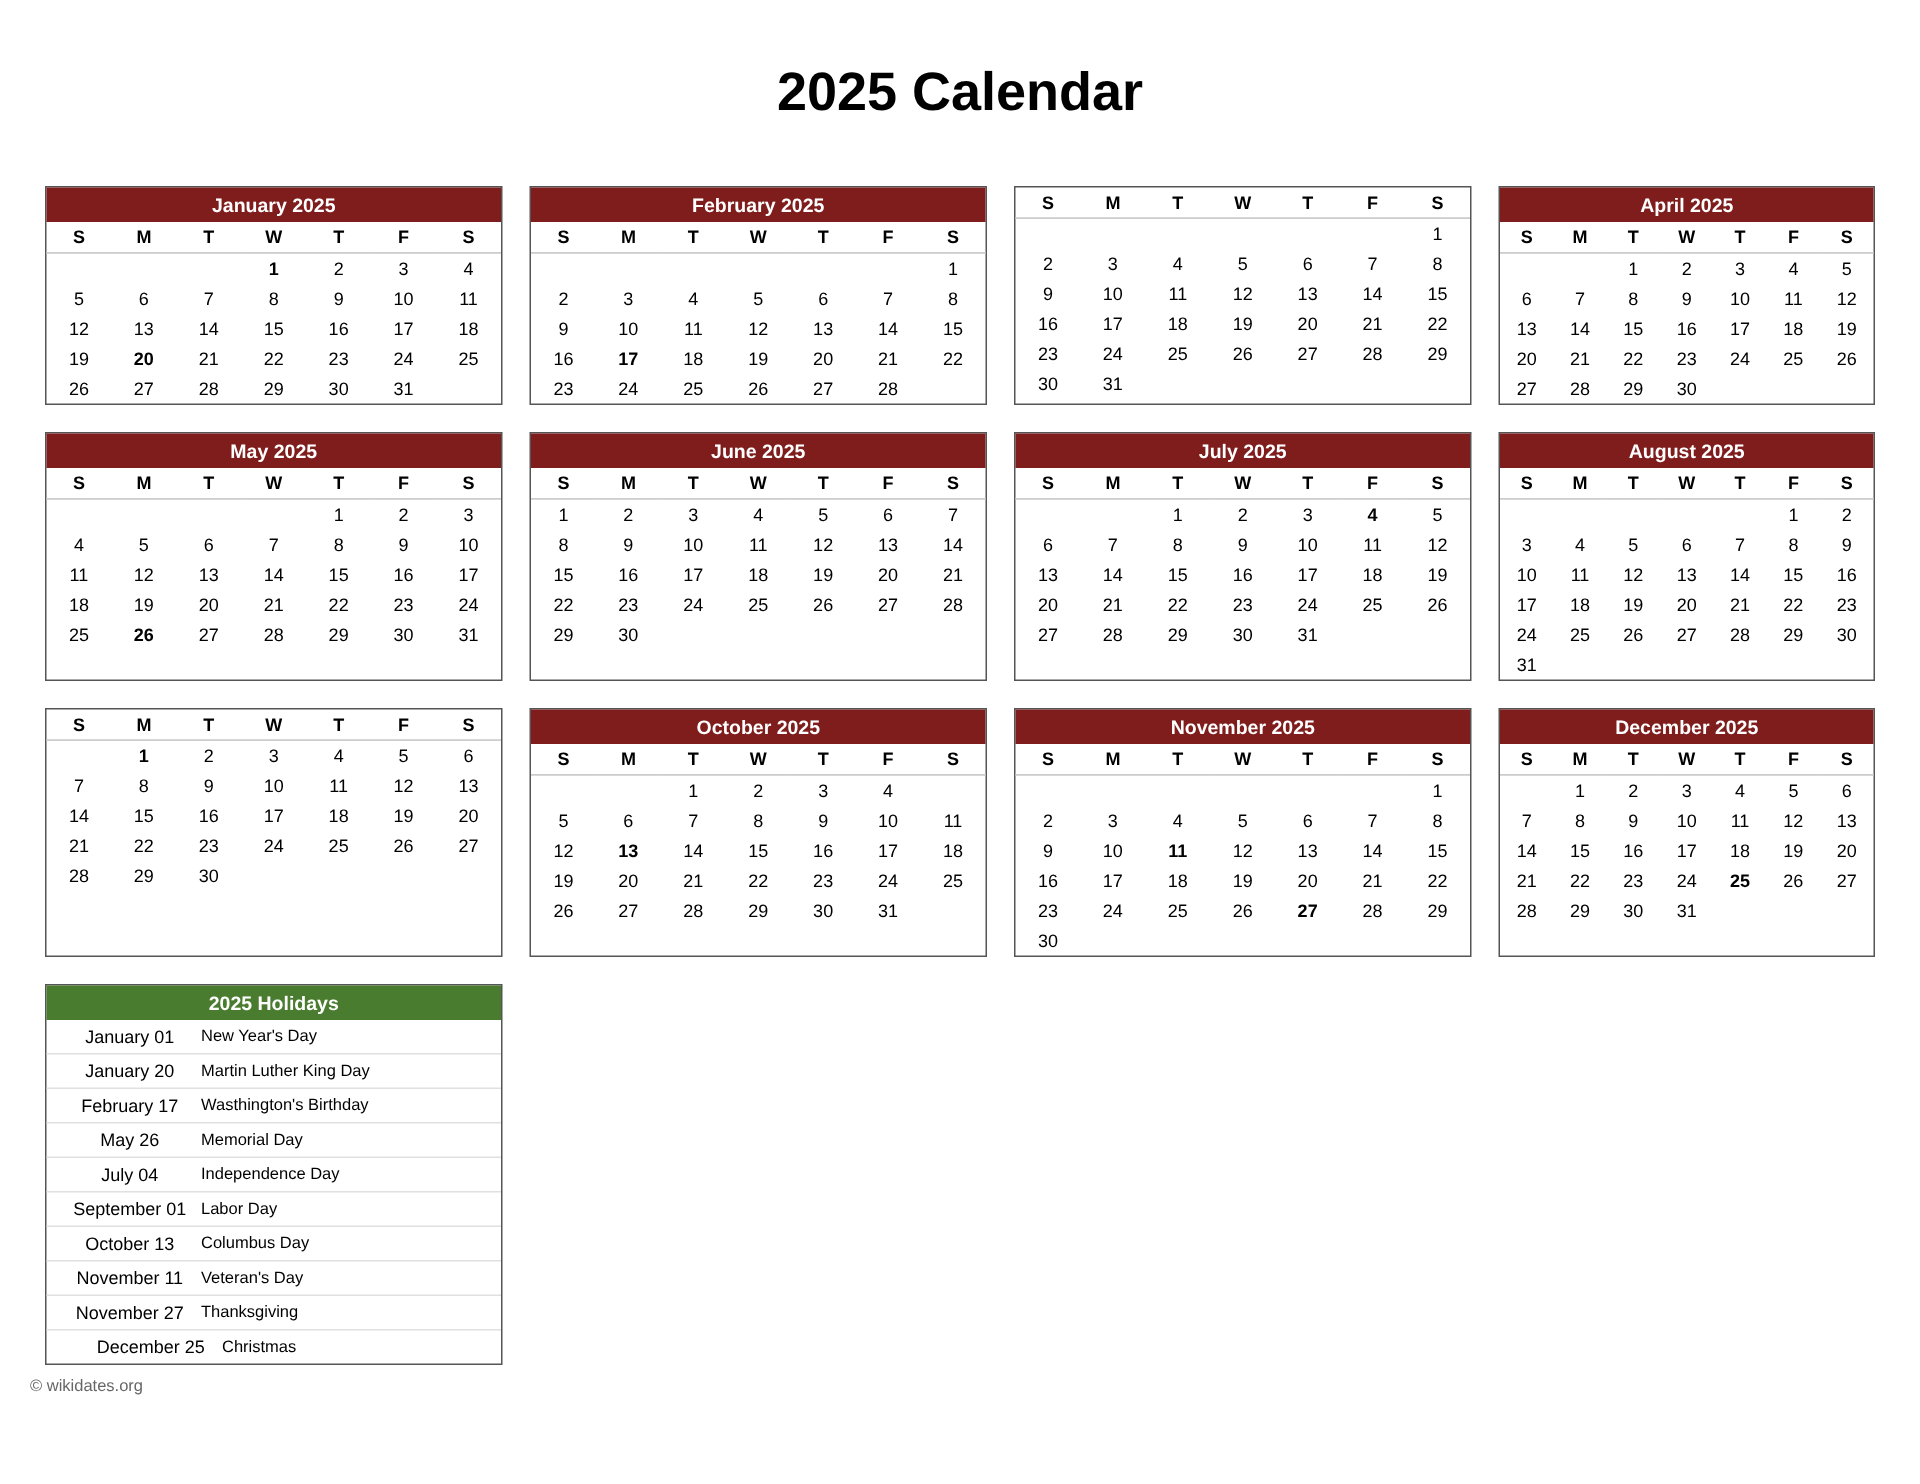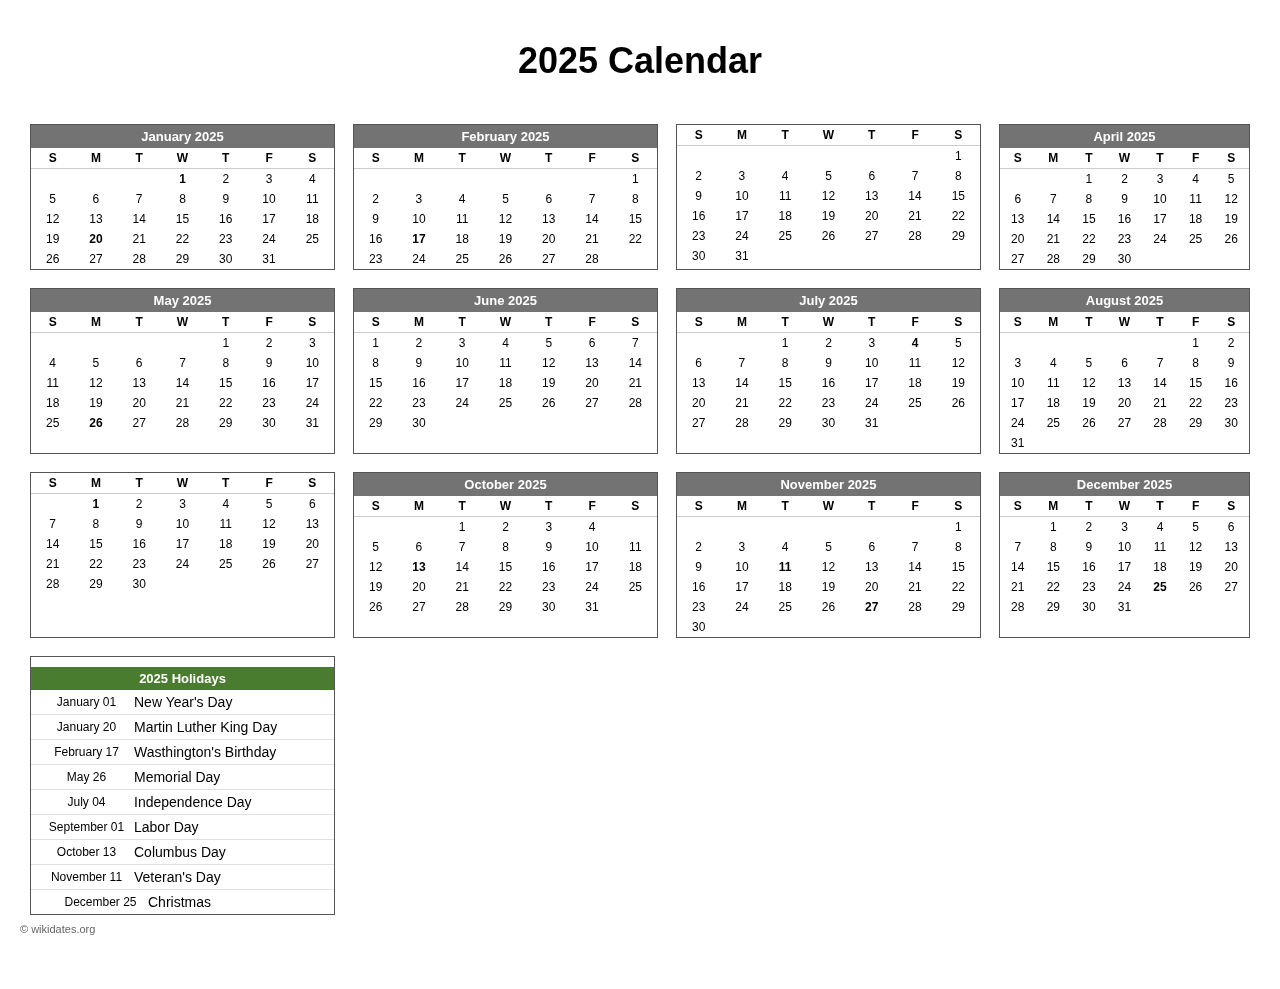--- a/index.html
+++ b/index.html
@@ -21,21 +21,21 @@
       display: grid;
       grid-template-columns: repeat(3, 305px) 1fr;
       gap: 18px 18px;
       padding: 0 10px;
     }
     .month-block {
       border: 1px solid #555;
       font-size: 12px;
     }
     .month-header {
-      background: #737373;
+      background: #7f1d1d;
       color: #fff;
       text-align: center;
       padding: 4px 0;
       font-weight: bold;
       font-size: 13px;
     }
     .cal-table {
       width: 100%;
       border-collapse: collapse;
     }
@@ -62,42 +62,41 @@
       border: 1px solid #555;
       font-size: 12px;
     }
     .holidays-header {
       background: #4a7c2f;
       color: #fff;
       text-align: center;
       padding: 4px 0;
       font-weight: bold;
       font-size: 13px;
-      margin-top: 10px;
     }
     .holiday-row {
       display: flex;
       padding: 4px 8px;
       border-bottom: 1px solid #e0e0e0;
       align-items: center;
     }
     .holiday-row:last-child {
       border-bottom: none;
       margin-left: 14px;
     }
     .holiday-date {
       min-width: 95px;
       font-weight: normal;
       color: #000;
       font-size: 12px;
       text-align: center;
     }
     .holiday-name {
       color: #000;
-      font-size: 14px;
+      font-size: 11px;
     }
     .copyright {
       text-align: left;
       font-size: 11px;
       color: #666;
       margin-top: 8px;
       padding-right: 10px;
     }
   </style>
 </head>
@@ -906,20 +905,24 @@
         </div>
         <div class="holiday-row">
           <span class="holiday-date">October 13</span>
           <span class="holiday-name">Columbus Day</span>
         </div>
         <div class="holiday-row">
           <span class="holiday-date">November 11</span>
           <span class="holiday-name">Veteran's Day</span>
         </div>
         <div class="holiday-row">
+          <span class="holiday-date">November 27</span>
+          <span class="holiday-name">Thanksgiving</span>
+        </div>
+        <div class="holiday-row">
           <span class="holiday-date">December 25</span>
           <span class="holiday-name">Christmas</span>
         </div>
       </div>
   </div>
 </div>
 
 <div class="copyright">© wikidates.org</div>
 
 </body></html>

